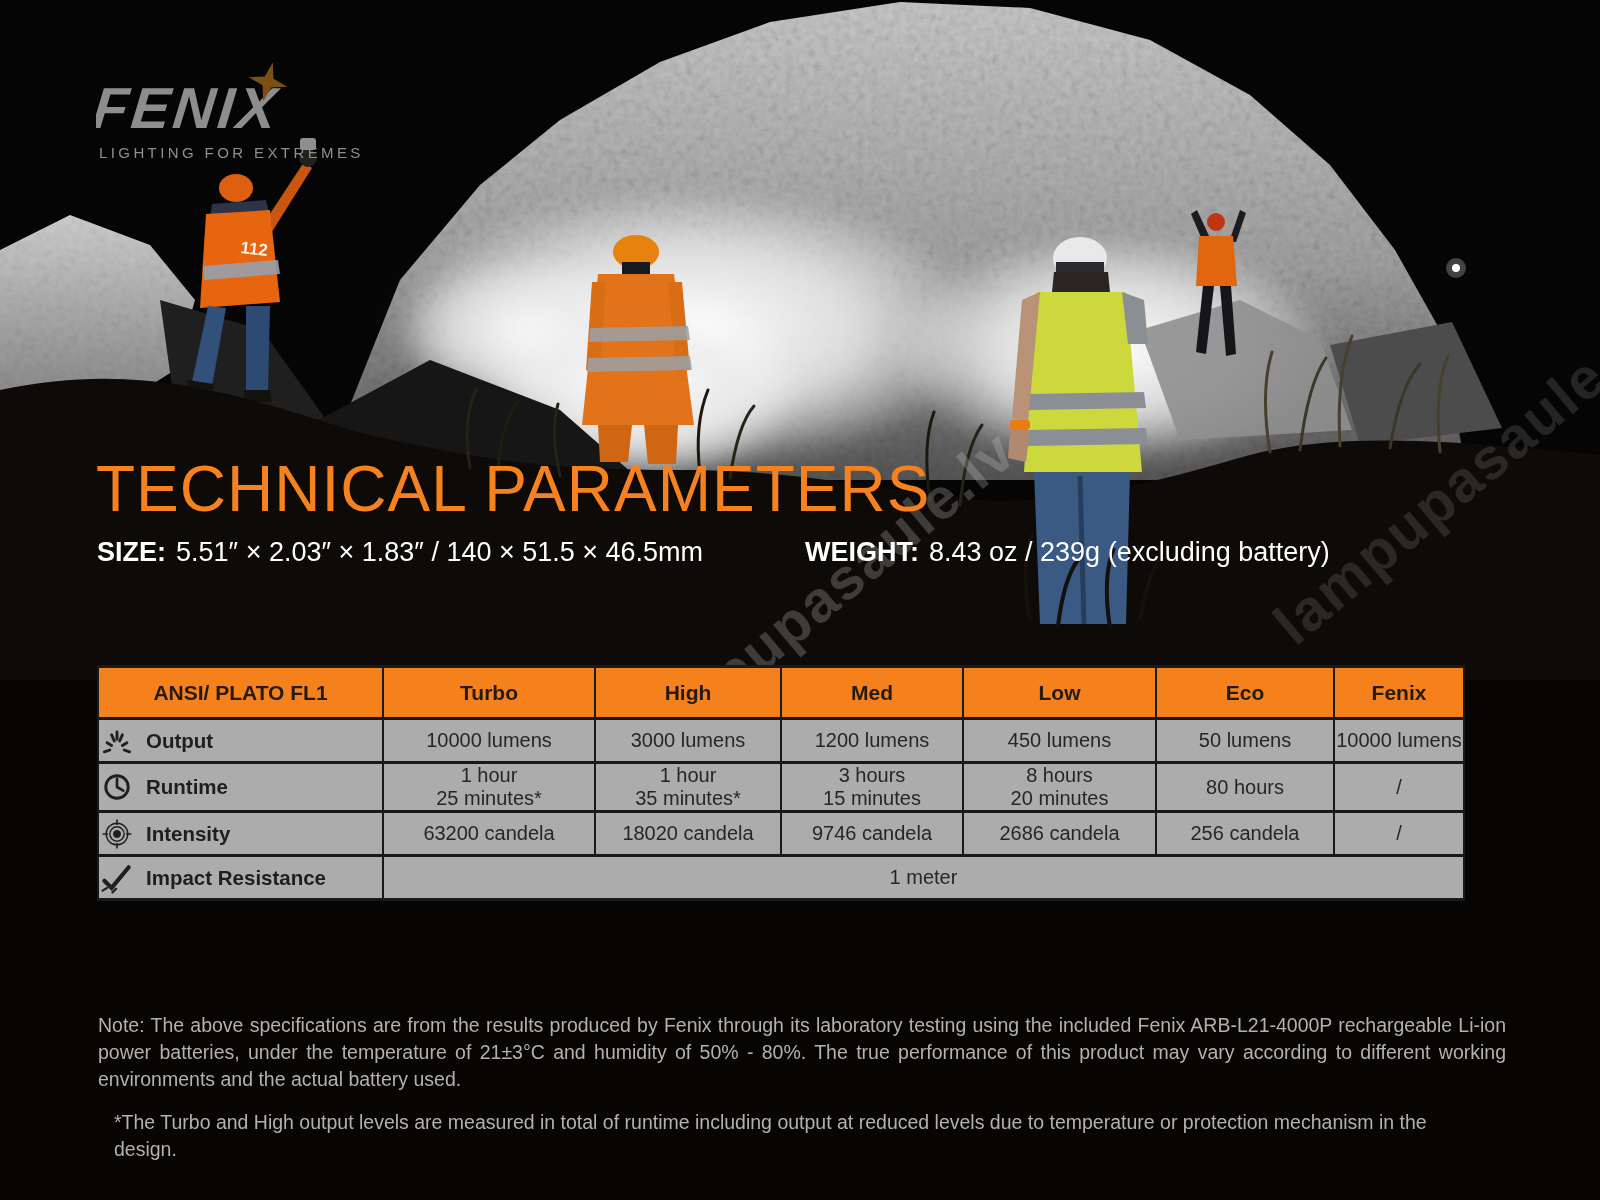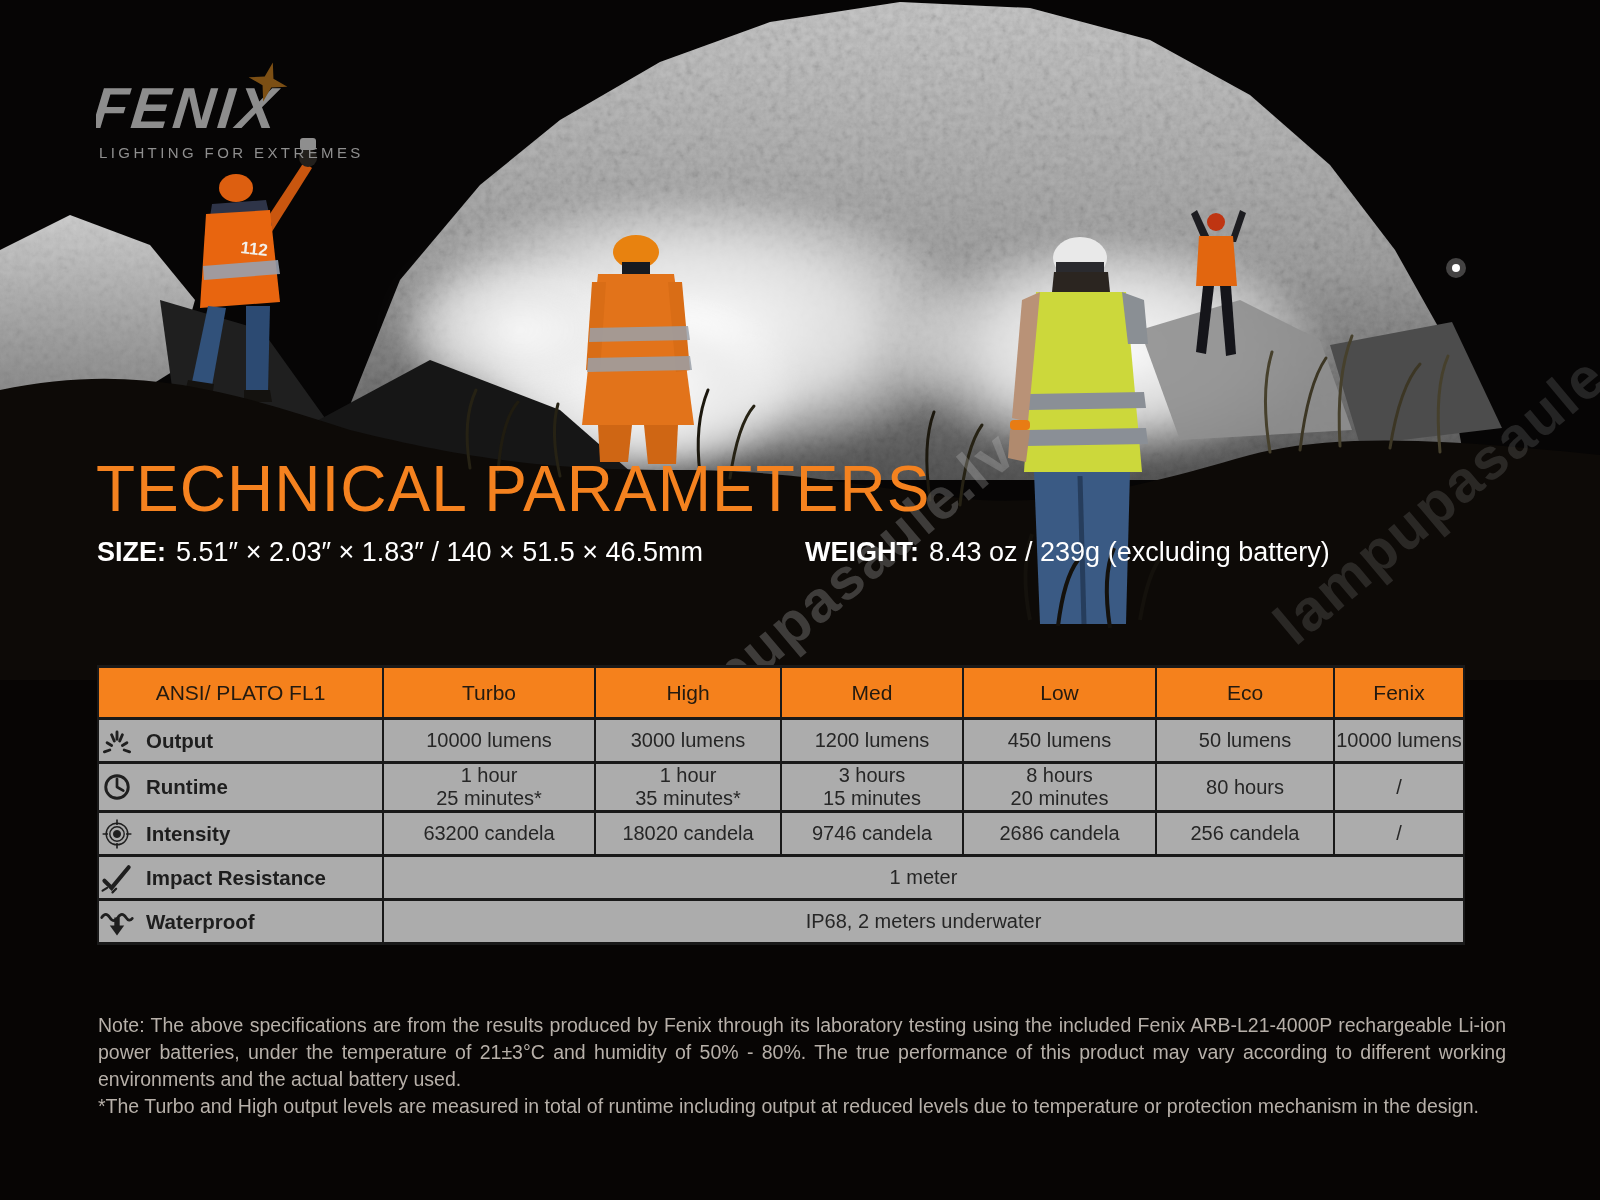--- a/index.html
+++ b/index.html
@@ -21,33 +21,33 @@
   .size-group{position:absolute;left:97px;font-size:27px;}
   .weight-group{position:absolute;left:805px;font-size:27px;}
   .spec-label{font-weight:bold;margin-right:10px;}
   .disclaimer{position:absolute;left:97px;top:581px;width:1225px;font-size:19.5px;
               line-height:28px;color:#a49e99;z-index:6;}
   
   .spec-table{position:absolute;left:97px;top:665px;border-collapse:collapse;
               table-layout:fixed;width:1366px;z-index:6;}
   .spec-table th,.spec-table td{border:2px solid #191919;border-top-width:3px;
               border-bottom-width:3px;padding:0;text-align:center;vertical-align:middle;}
-  .spec-table th{background:#F5811C;color:#231a10;font-size:21px;font-weight:normal;height:49px;}
+  .spec-table th{background:#F5811C;color:#231a10;font-size:21px;font-weight:bold;height:49px;}
   .spec-table td{background:#ACACAC;color:#262626;font-size:20px;}
   .row-h{height:44px;}
   .label-cell{text-align:left;}
   .label-wrap{display:flex;align-items:center;gap:11px;padding-left:0;}
   .label-txt{font-weight:bold;font-size:20.5px;color:#1e1e1e;}
   .icn{width:36px;height:34px;flex:0 0 36px;display:inline-block;}
   .two-line div{line-height:23px;}
   
   .notes{position:absolute;left:98px;top:1012px;width:1408px;color:#b7b0a9;
          font-size:19.5px;line-height:27px;z-index:6;}
   .note-main{text-align:justify;margin:0;}
-  .note-turbo{margin:0;}
+  .note-turbo{margin:16px;}
 </style>
 </head>
 <body>
 
 <div class="page">
 
   <svg class="scene" viewBox="0 0 1600 680">
     <defs>
       <radialGradient id="gWhite">
         <stop offset="0" stop-color="#ffffff"></stop>
@@ -295,33 +295,20 @@
             <div class="label-wrap">
           <svg class="icn" viewBox="0 0 40 36">
             <path d="M6,21 L14,29 L33,6" stroke="#1f1f1f" stroke-width="4.5" fill="none" stroke-linecap="round"></path>
             <path d="M4,32 L9,29 M15,34 L19,30" stroke="#1f1f1f" stroke-width="2.5" stroke-linecap="round"></path>
               </svg>
           <span class="label-txt">Impact Resistance</span>
         </div>
           </td>
         <td colspan="6">1 meter</td>
       </tr>
-      <tr class="row-h">
-        <td class="label-cell">
-            <div class="label-wrap">
-          <svg class="icn" viewBox="0 0 40 36">
-            <path d="M3,13 q4.5,-7 9,0 q4.5,7 9,0 q4.5,-7 9,0 q3.5,5.5 7,1" stroke="#1f1f1f" stroke-width="3" fill="none" stroke-linecap="round"></path>
-            <rect x="17" y="13" width="6" height="11" fill="#1f1f1f"></rect>
-            <path d="M20,33 L12,22 L28,22 Z" fill="#1f1f1f"></path>
-              </svg>
-          <span class="label-txt">Waterproof</span>
-        </div>
-          </td>
-        <td colspan="6">IP68, 2 meters underwater</td>
-      </tr>
     </tbody>
   </table>
 
   <div class="notes">
     <p class="note-main">Note: The above specifications are from the results produced by Fenix through its laboratory testing using the included Fenix ARB-L21-4000P rechargeable Li-ion power batteries, under the temperature of 21±3°C and humidity of 50% - 80%. The true performance of this product may vary according to different working environments and the actual battery used.</p>
     <p class="note-turbo">*The Turbo and High output levels are measured in total of runtime including output at reduced levels due to temperature or protection mechanism in the design.</p>
   </div>
 
 </div>
 

